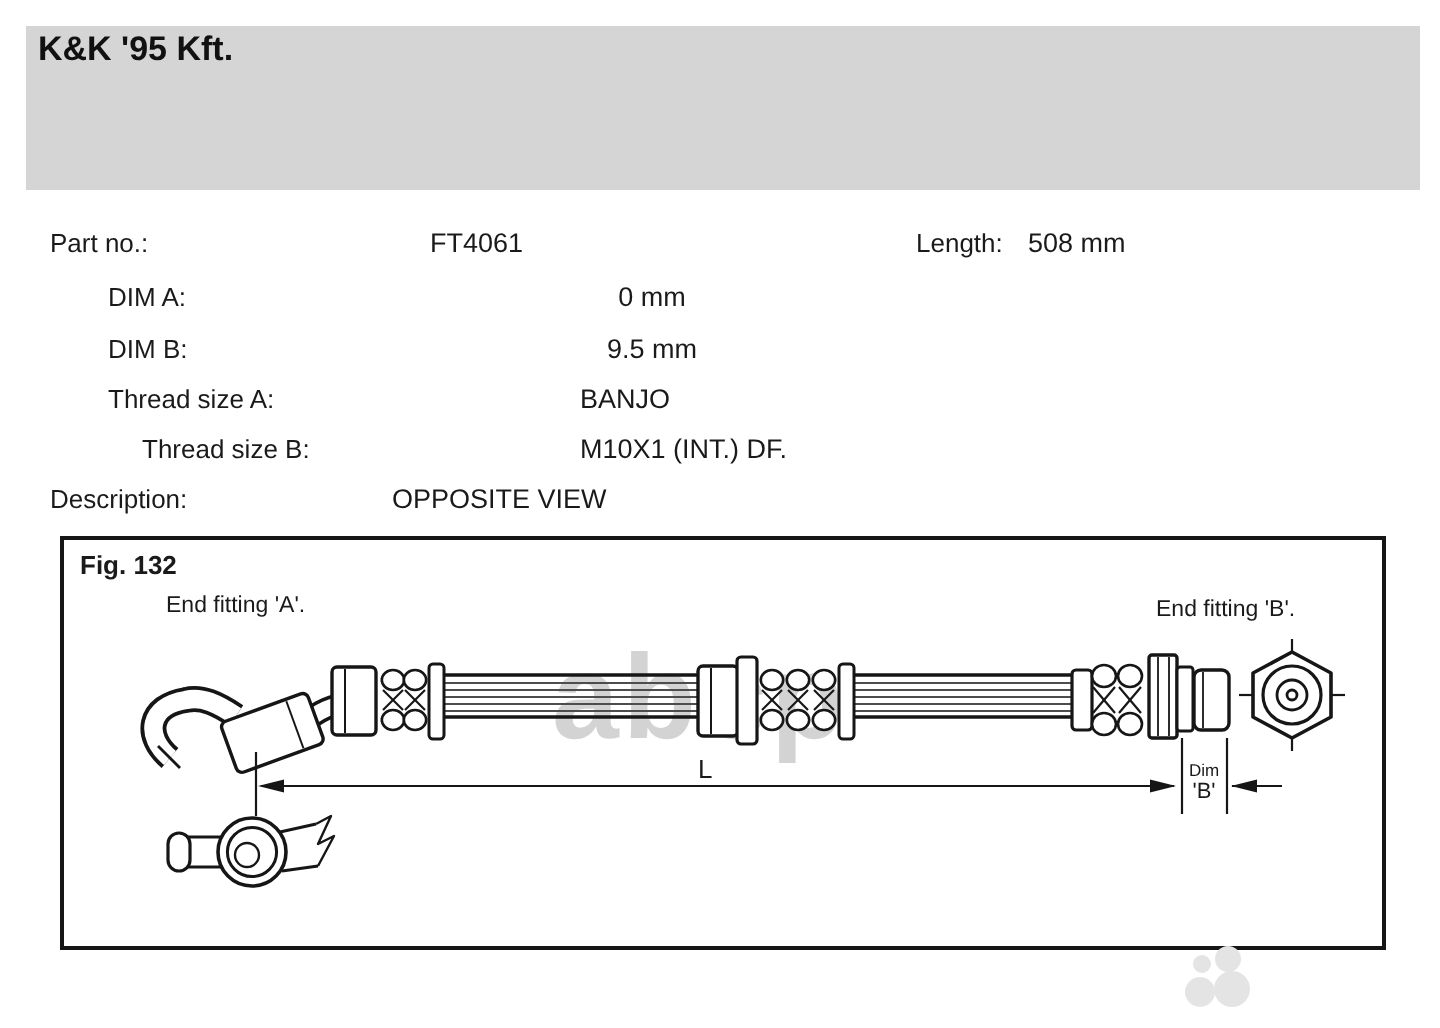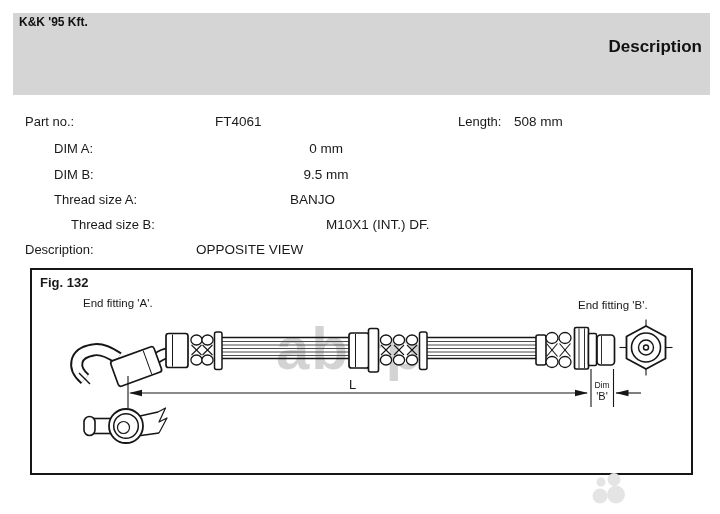--- a/index.html
+++ b/index.html
@@ -7,21 +7,21 @@
     width:720px;height:514px;position:relative;overflow:hidden;
     font-family:"Liberation Sans","DejaVu Sans",sans-serif;
     color:#1a1a1a;
   }
   .abs{position:absolute;white-space:nowrap;}
   
   .header-bar{
     position:absolute;left:13px;top:13px;width:697px;height:82px;
     background:#d5d5d5;
   }
-  .company{position:absolute;left:6px;top:2px;font-size:12px;font-weight:bold;color:#111;}
+  .company{position:absolute;left:6px;top:2px;font-size:17px;font-weight:bold;color:#111;}
   .doc-title{position:absolute;right:8px;top:24px;font-size:17px;font-weight:bold;color:#111;}
   
   .lbl{font-size:13px;font-weight:normal;}
   .val{font-size:13.5px;font-weight:normal;}
   .val-r{text-align:center;}
   
   .figure-box{
     position:absolute;left:30px;top:268px;width:659px;height:203px;
     border:2px solid #161616;background:transparent;
   }
@@ -57,39 +57,38 @@
       <circle cx="49" cy="12" r="4.5"></circle>
       <circle cx="62" cy="9.5" r="6.5"></circle>
       <circle cx="48" cy="26" r="7.5"></circle>
       <circle cx="64" cy="24.5" r="9"></circle>
     </g>
   </svg>
 </div>
 
 <div class="header-bar">
   <span class="company">K&amp;K '95 Kft.</span>
-  <span class="doc-title">Description</span>
 </div>
 
 <div class="abs lbl z3" style="left:25px;top:114px;">Part no.:</div>
 <div class="abs val z3" style="left:183px;top:114px;margin-left:32px;">FT4061</div>
 <div class="abs lbl z3" style="left:458px;top:114px;">Length:</div>
 <div class="abs val z3" style="left:514px;top:114px;">508 mm</div>
 
 <div class="abs lbl z3" style="left:54px;top:141px;">DIM A:</div>
 <div class="abs val val-r z3" style="left:280px;top:141px;width:92px;">0 mm</div>
 
 <div class="abs lbl z3" style="left:54px;top:167px;">DIM B:</div>
 <div class="abs val val-r z3" style="left:280px;top:167px;width:92px;">9.5 mm</div>
 
 <div class="abs lbl z3" style="left:54px;top:192px;">Thread size A:</div>
 <div class="abs val z3" style="left:290px;top:192px;">BANJO</div>
 
 <div class="abs lbl z3" style="left:71px;top:217px;">Thread size B:</div>
-<div class="abs val z3" style="left:290px;top:217px;margin-left:36px;">M10X1 (INT.) DF.</div>
+<div class="abs val z3" style="left:290px;top:217px;">M10X1 (INT.) DF.</div>
 
 <div class="abs lbl z3" style="left:25px;top:242px;">Description:</div>
 <div class="abs val z3" style="left:196px;top:242px;">OPPOSITE VIEW</div>
 
 <div class="figure-box"></div>
 
 <svg class="drawing" width="720" height="514" viewBox="0 0 720 514">
   <g stroke="#161616" fill="none" stroke-linecap="butt">
 
     <g>

